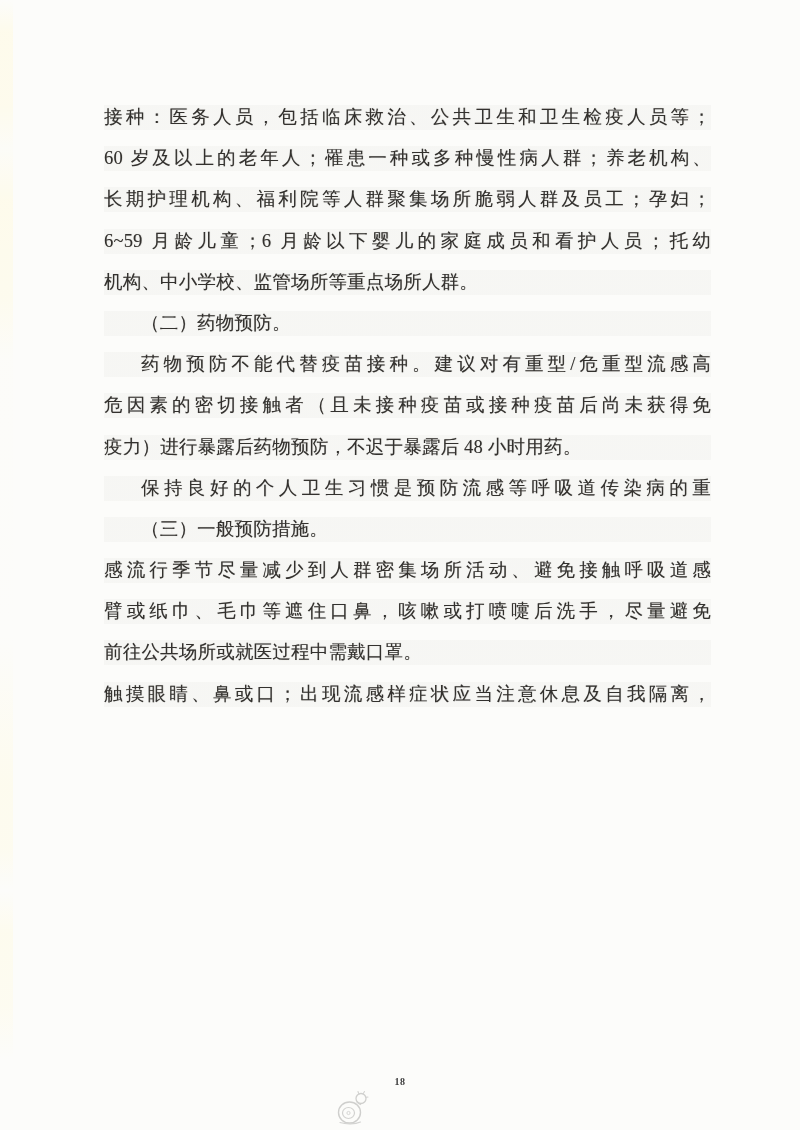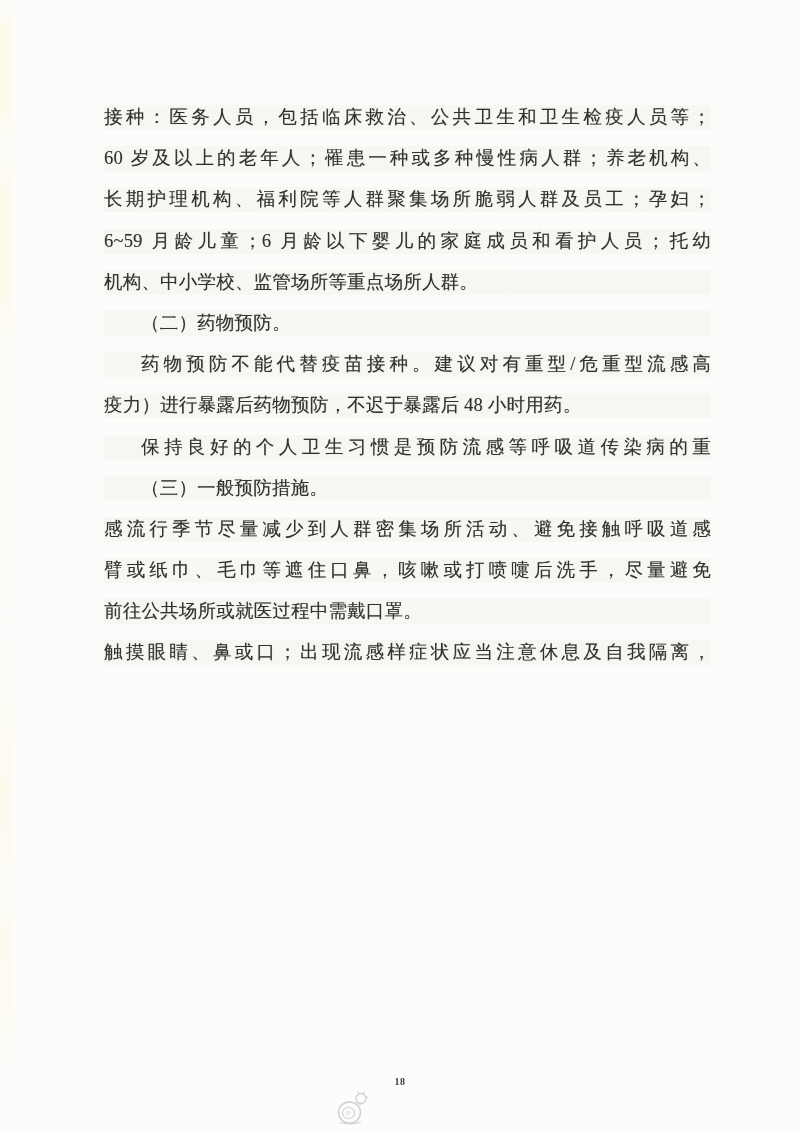--- a/index.html
+++ b/index.html
@@ -106,20 +106,21 @@
   <div class="edge-tint"></div>
 
   <div class="doc-body">
       <div class="line">接种：医务人员，包括临床救治、公共卫生和卫生检疫人员等；</div>
       <div class="line">60 岁及以上的老年人；罹患一种或多种慢性病人群；养老机构、</div>
       <div class="line">长期护理机构、福利院等人群聚集场所脆弱人群及员工；孕妇；</div>
       <div class="line">6~59 月龄儿童；6 月龄以下婴儿的家庭成员和看护人员；托幼</div>
       <div class="line para-end">机构、中小学校、监管场所等重点场所人群。</div>
       <div class="line indent para-end">（二）药物预防。</div>
       <div class="line indent">药物预防不能代替疫苗接种。建议对有重型/危重型流感高</div>
+      <div class="line">危因素的密切接触者（且未接种疫苗或接种疫苗后尚未获得免</div>
       <div class="line para-end">疫力）进行暴露后药物预防，不迟于暴露后 48 小时用药。</div>
       <div class="line indent">保持良好的个人卫生习惯是预防流感等呼吸道传染病的重</div>
       <div class="line indent para-end">（三）一般预防措施。</div>
       <div class="line">感流行季节尽量减少到人群密集场所活动、避免接触呼吸道感</div>
       <div class="line">臂或纸巾、毛巾等遮住口鼻，咳嗽或打喷嚏后洗手，尽量避免</div>
       <div class="line para-end">前往公共场所或就医过程中需戴口罩。</div>
       <div class="line">触摸眼睛、鼻或口；出现流感样症状应当注意休息及自我隔离，</div>
     </div>
 
   <div class="page-number">18</div>

